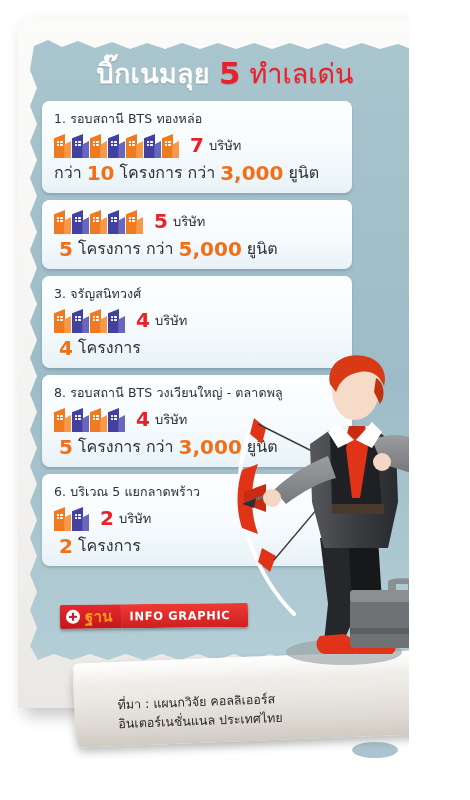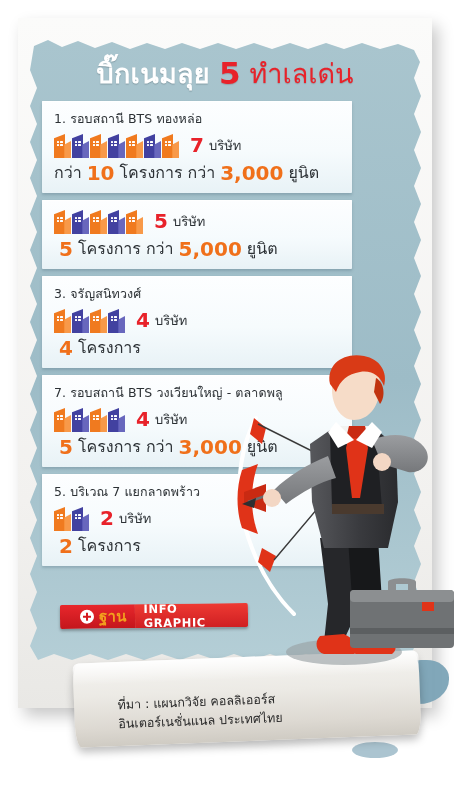--- a/index.html
+++ b/index.html
@@ -2,21 +2,21 @@
 <html><head>
 <meta charset="utf-8">
 <style>
   html,body{margin:0;padding:0;}
   body{
     width:470px;height:800px;overflow:hidden;
     background:#ffffff;
     font-family:"DejaVu Sans","Liberation Sans",sans-serif;
     position:relative;
   }
-  #stage{position:absolute;inset:0;width:470px;height:800px;overflow:hidden;background:#fff;}
+  #stage{position:absolute;inset:0;width:409px;height:800px;overflow:hidden;background:#fff;}
 
   
   .paper-shadow{
     position:absolute;left:18px;top:18px;width:414px;height:690px;
     background:#efeeec;
     box-shadow:6px 8px 16px rgba(0,0,0,.22);
     border-radius:2px;
   }
   .paper-white{
     position:absolute;left:18px;top:18px;width:414px;height:690px;
@@ -42,21 +42,21 @@
   .title-th2{
     font-size:27px;font-weight:400;color:#e8222a;white-space:nowrap;
     text-shadow:0 1px 1px rgba(80,30,30,.2);
   }
 
   
   .cards{position:absolute;left:42px;top:101px;width:310px;z-index:5;}
   .card{
     position:relative;
     background:linear-gradient(180deg,#fdfeff 0%,#f6fbfd 55%,#e8f2f6 100%);
-    border-radius:1px;
+    border-radius:8px;
     box-shadow:0 2px 3px rgba(40,70,85,.22), inset 0 1px 0 #ffffff;
     padding:8px 10px 8px 12px;
     margin-bottom:7px;
   }
   .card-title{
     font-size:12.5px;color:#2c3135;font-weight:400;white-space:nowrap;
     letter-spacing:.1px;margin-bottom:3px;
   }
   .row{display:flex;align-items:center;gap:5px;white-space:nowrap;}
   .row.r1{margin-bottom:2px;}
@@ -90,21 +90,21 @@
 
   
   .logo-bar{
     position:absolute;left:60px;top:604px;width:188px;height:24px;z-index:7;
     display:flex;align-items:stretch;border-radius:2px;overflow:hidden;
     box-shadow:0 2px 3px rgba(0,0,0,.3);
     transform:rotate(-.6deg);
   }
   .logo-left{
     background:linear-gradient(180deg,#e8272c 0%,#c4161c 100%);
-    display:flex;align-items:center;gap:5px;padding:0 8px 0 20px;
+    display:flex;align-items:center;gap:5px;padding:0 8px 0 6px;
   }
   .plus-badge{
     width:14px;height:14px;border-radius:50%;background:#fff;position:relative;flex:0 0 auto;
   }
   .plus-badge:before,.plus-badge:after{
     content:"";position:absolute;background:#d4181e;
   }
   .plus-badge:before{left:3px;top:6px;width:8px;height:2.4px;}
   .plus-badge:after{left:5.8px;top:3px;width:2.4px;height:8px;}
   .logo-thai{font-size:15px;font-weight:700;color:#f2a01e;line-height:1;letter-spacing:.2px;}
@@ -392,21 +392,21 @@
         <span class="lbl">บริษัท</span>
       </div>
       <div class="row">
         <span class="lbl-sm"></span>
         <span class="num-org">4</span>
         <span class="lbl-sm">โครงการ</span>
       </div>
     </div>
 
     <div class="card">
-      <div class="card-title">7.  รอบสถานี  BTS  วงเวียนใหญ่ - ตลาดพลู</div>
+      <div class="card-title">8.  รอบสถานี  BTS  วงเวียนใหญ่ - ตลาดพลู</div>
       <div class="row r1">
         <span class="bld-row">
           <span class="bld o">
               <span class="tall"></span>
               <span class="short"></span>
               <span class="win">
                 <i></i>
                 <i></i>
                 <i></i>
                 <i></i>
@@ -450,21 +450,21 @@
         <span class="lbl-sm"></span>
         <span class="num-org">5</span>
         <span class="lbl-sm">โครงการ</span>
         <span class="lbl-sm">กว่า</span>
         <span class="num-org">3,000</span>
         <span class="lbl-sm">ยูนิต</span>
       </div>
     </div>
 
     <div class="card">
-      <div class="card-title">5.  บริเวณ  7  แยกลาดพร้าว</div>
+      <div class="card-title">6.  บริเวณ  5  แยกลาดพร้าว</div>
       <div class="row r1">
         <span class="bld-row">
           <span class="bld o">
               <span class="tall"></span>
               <span class="short"></span>
               <span class="win">
                 <i></i>
                 <i></i>
                 <i></i>
                 <i></i>

